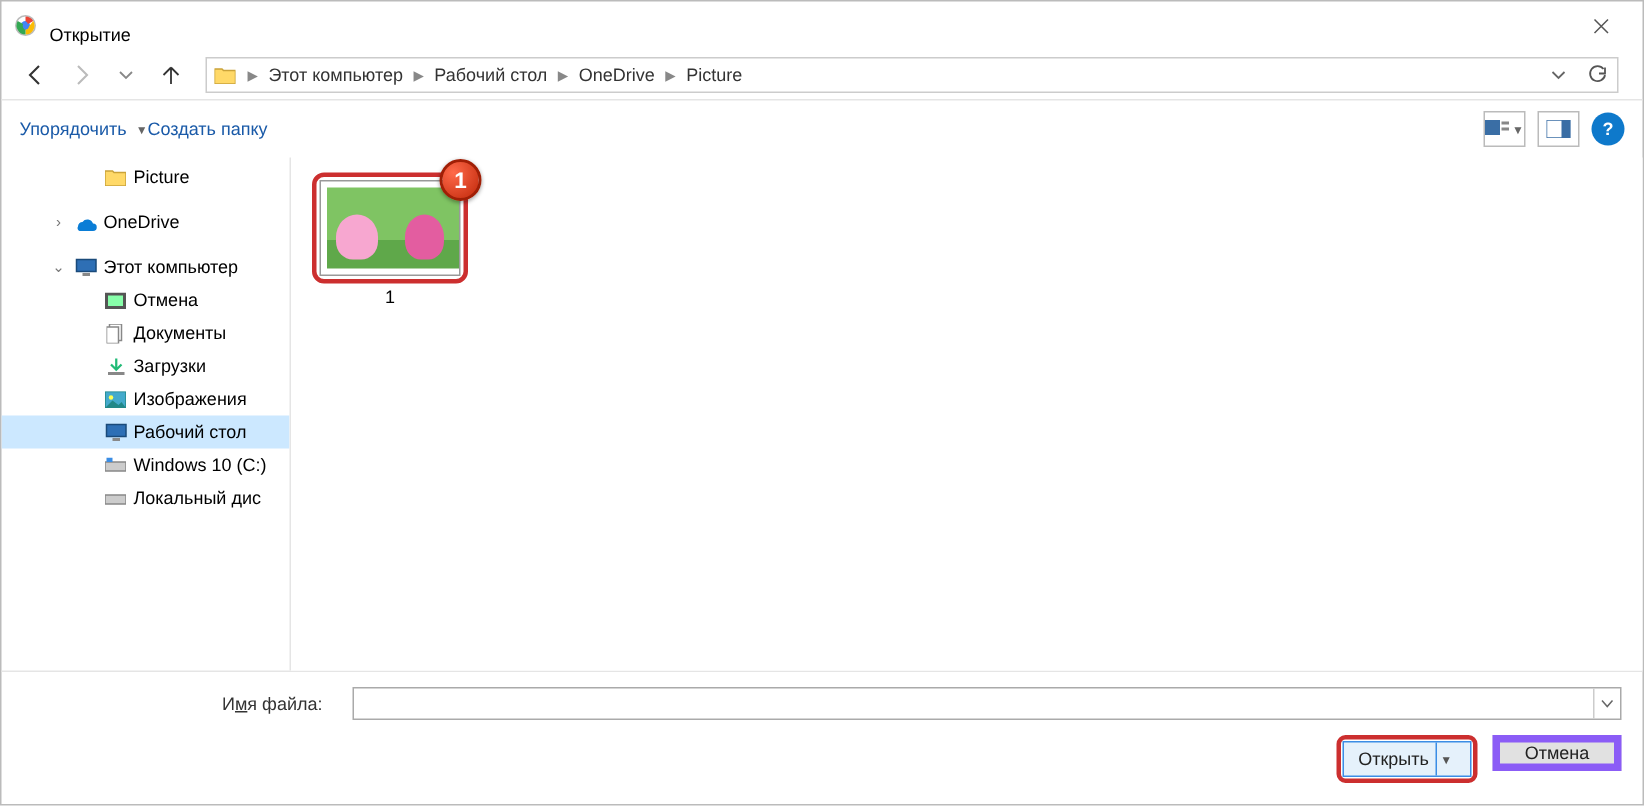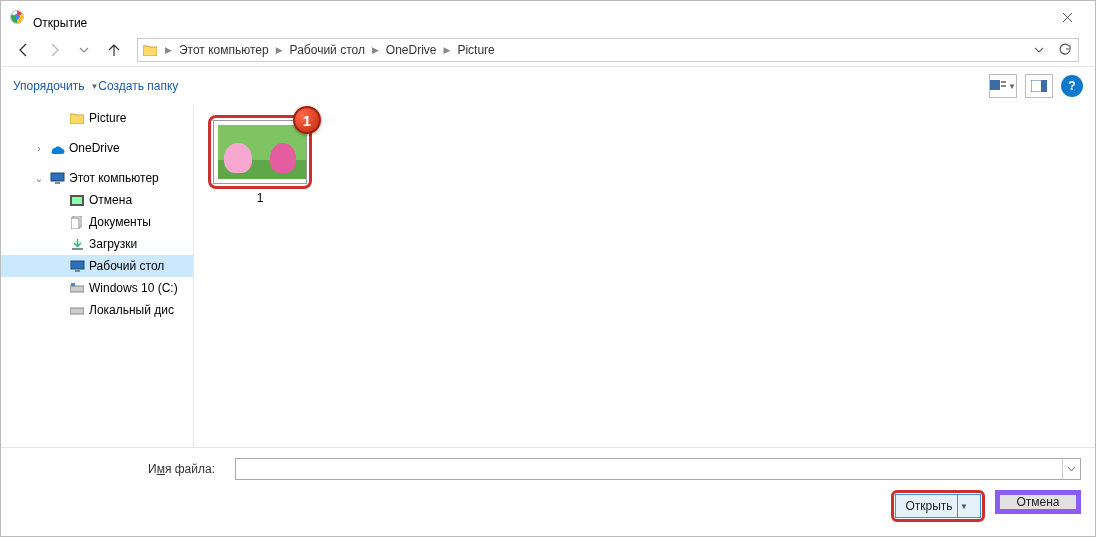--- a/index.html
+++ b/index.html
@@ -214,20 +214,31 @@
       <div class="sb-item sb-indent-2">
           <span class="exp"></span>
           <span class="sb-icon">
             <svg width="13" height="13" viewBox="0 0 13 13">
               <path d="M6.5 1v7M3 5l3.5 3.5L10 5" stroke="#2b7" stroke-width="1.5" fill="none"></path>
               <rect x="1" y="10" width="11" height="2" fill="#888"></rect>
             </svg>
           </span>
           <span>Загрузки</span>
         </div>
+      <div class="sb-item sb-indent-2">
+          <span class="exp"></span>
+          <span class="sb-icon">
+            <svg width="14" height="11" viewBox="0 0 14 11">
+              <rect width="14" height="11" fill="#4ac" stroke="#288"></rect>
+              <circle cx="4" cy="4" r="1.5" fill="#ff5"></circle>
+              <path d="M0 11l5-5 4 3 2-2 3 4z" fill="#288"></path>
+            </svg>
+          </span>
+          <span>Изображения</span>
+        </div>
       <div class="sb-item sb-indent-2 selected">
           <span class="exp"></span>
           <span class="sb-icon">
             <svg width="15" height="12" viewBox="0 0 15 12">
               <rect x="1" y="1" width="13" height="8" fill="#2e6fb5" stroke="#1a4a7a"></rect>
               <rect x="5" y="10" width="5" height="2" fill="#888"></rect>
             </svg>
           </span>
           <span>Рабочий стол</span>
         </div>

